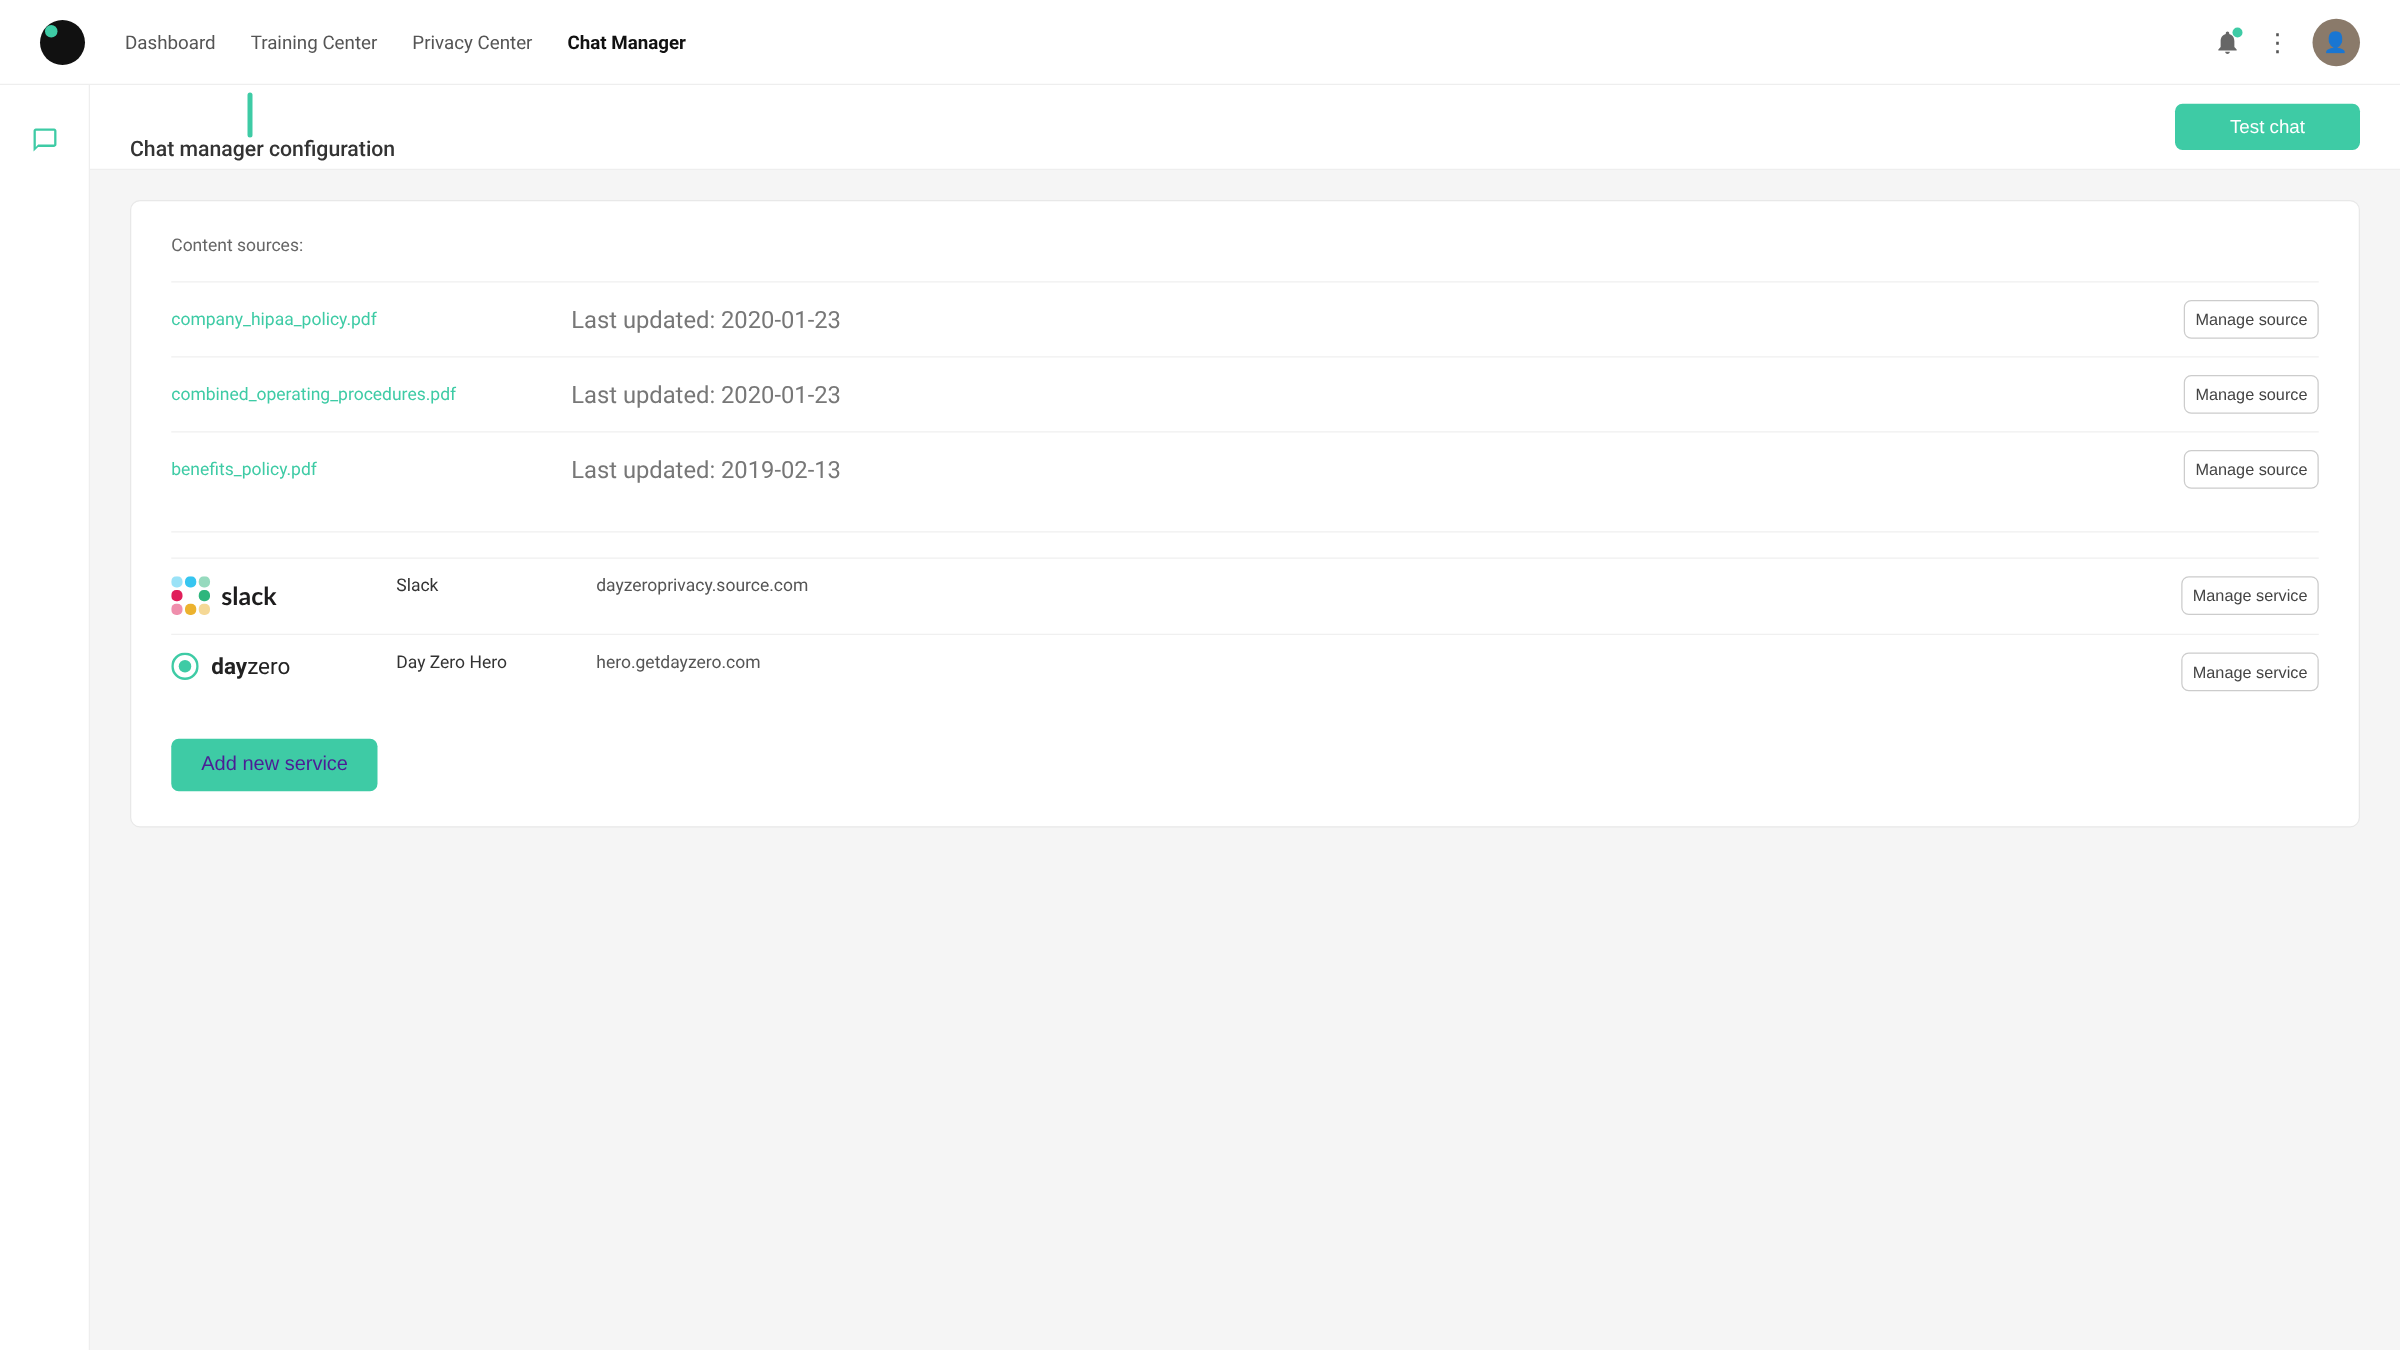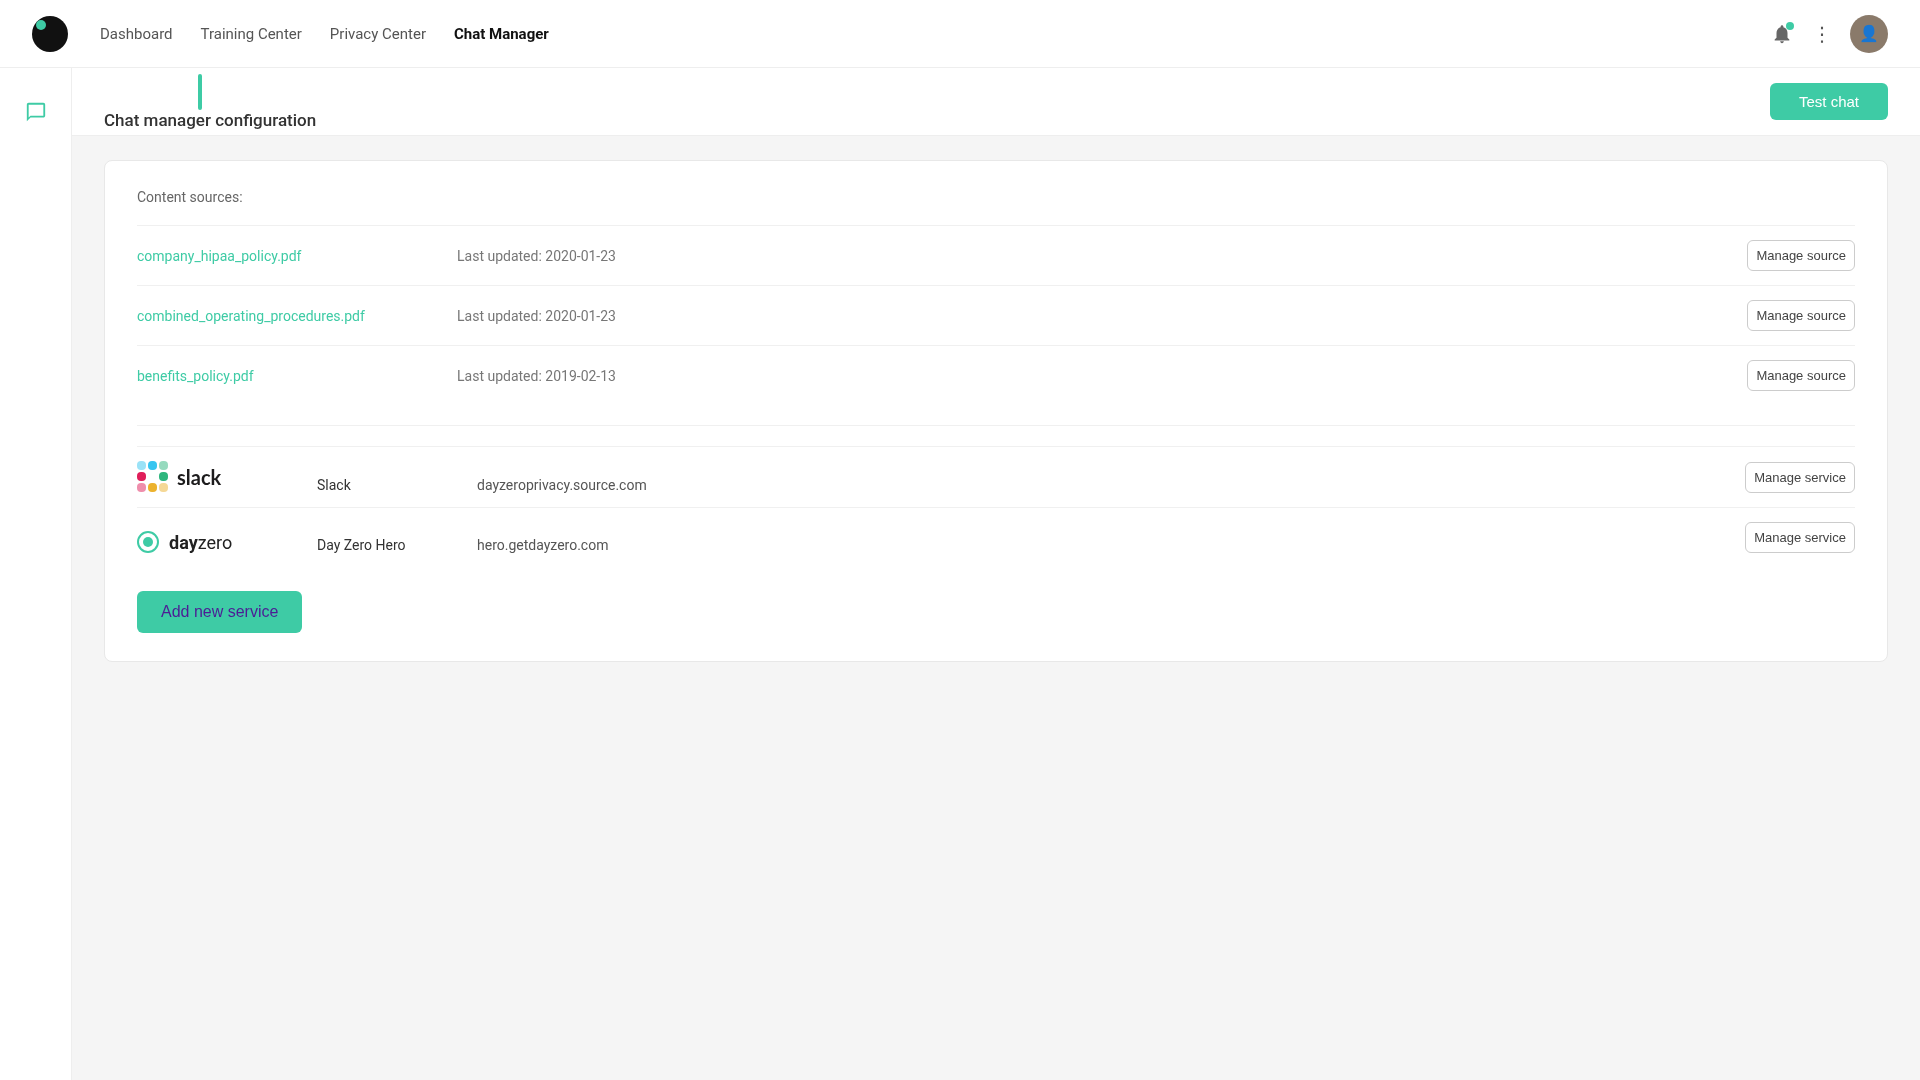--- a/index.html
+++ b/index.html
@@ -140,21 +140,21 @@
     .page-title {
       font-size: 17px;
       font-weight: 500;
       color: #333;
     }
     .btn-test-chat {
       background: #3ecba5;
       color: #fff;
       border: none;
       border-radius: 6px;
-      padding: 10px 29px;
+      padding: 10px 44px;
       font-size: 15px;
       font-weight: 500;
       cursor: pointer;
     }
 
     
     .content {
       padding: 24px 32px;
     }
 
@@ -184,21 +184,21 @@
     .source-link {
       color: #3ecba5;
       text-decoration: none;
       font-size: 14px;
       font-weight: 400;
       flex: 0 0 320px;
       cursor: pointer;
     }
     .source-date {
       color: #777;
-      font-size: 14px;
+      font-size: 19px;
       flex: 1;
     }
     .btn-manage {
       background: #fff;
       border: 1px solid #ccc;
       border-radius: 6px;
       padding: 7px 8px;
       font-size: 13px;
       color: #444;
       cursor: pointer;
@@ -207,21 +207,21 @@
     
     .section-divider {
       border: none;
       border-top: 1px solid #f0f0f0;
       margin: 20px 0;
     }
 
     
     .service-row {
       display: flex;
-      align-items: flex-end;
+      align-items: flex-start;
       padding: 14px 0;
       border-top: 1px solid #f0f0f0;
     }
     .service-logo {
       flex: 0 0 180px;
       display: flex;
       align-items: center;
     }
     .service-name {
       font-size: 14px;

